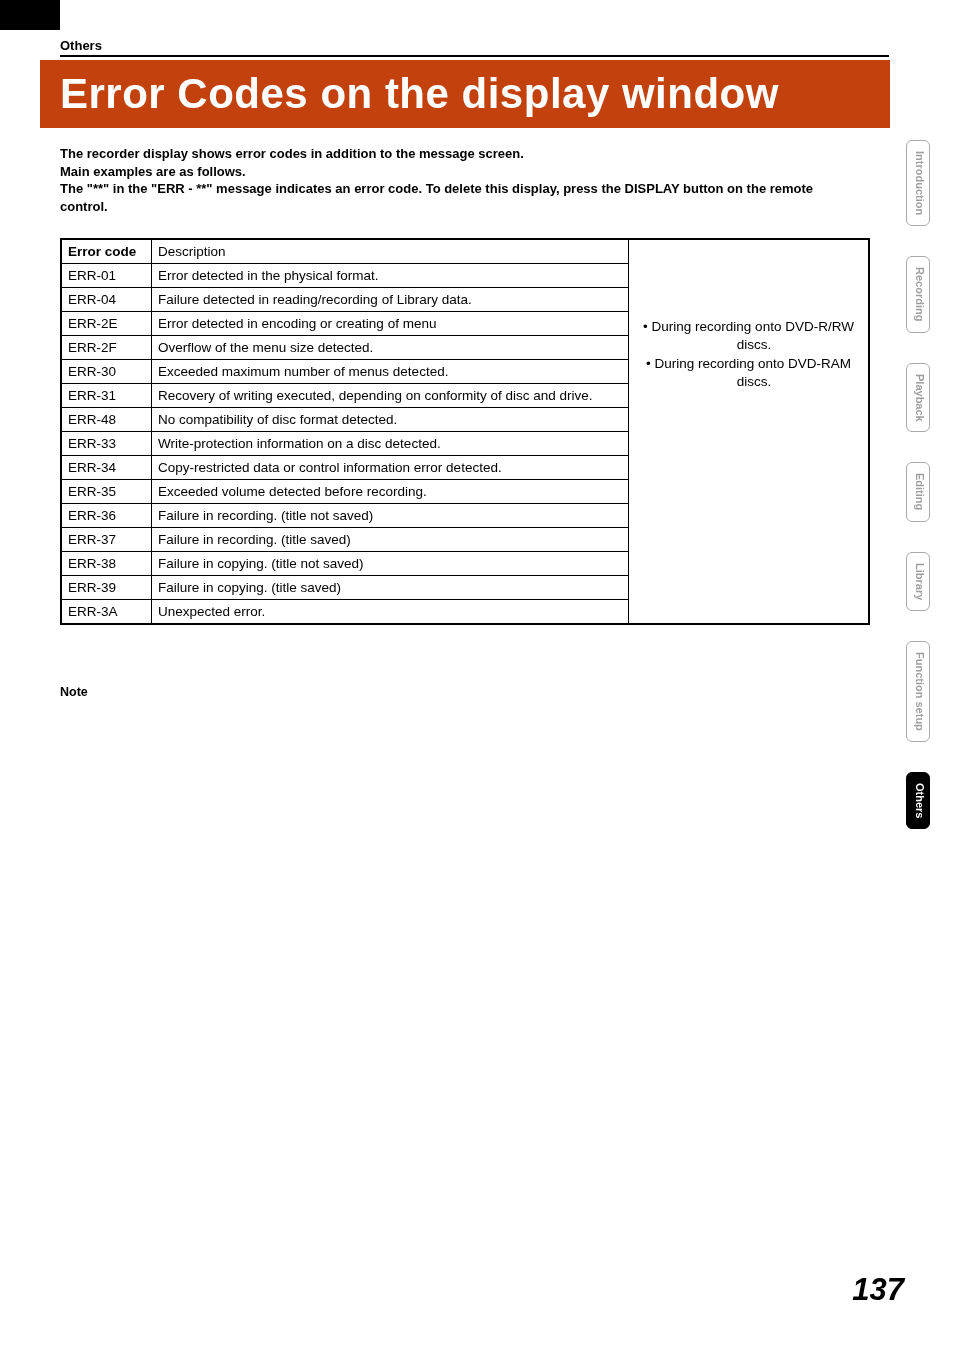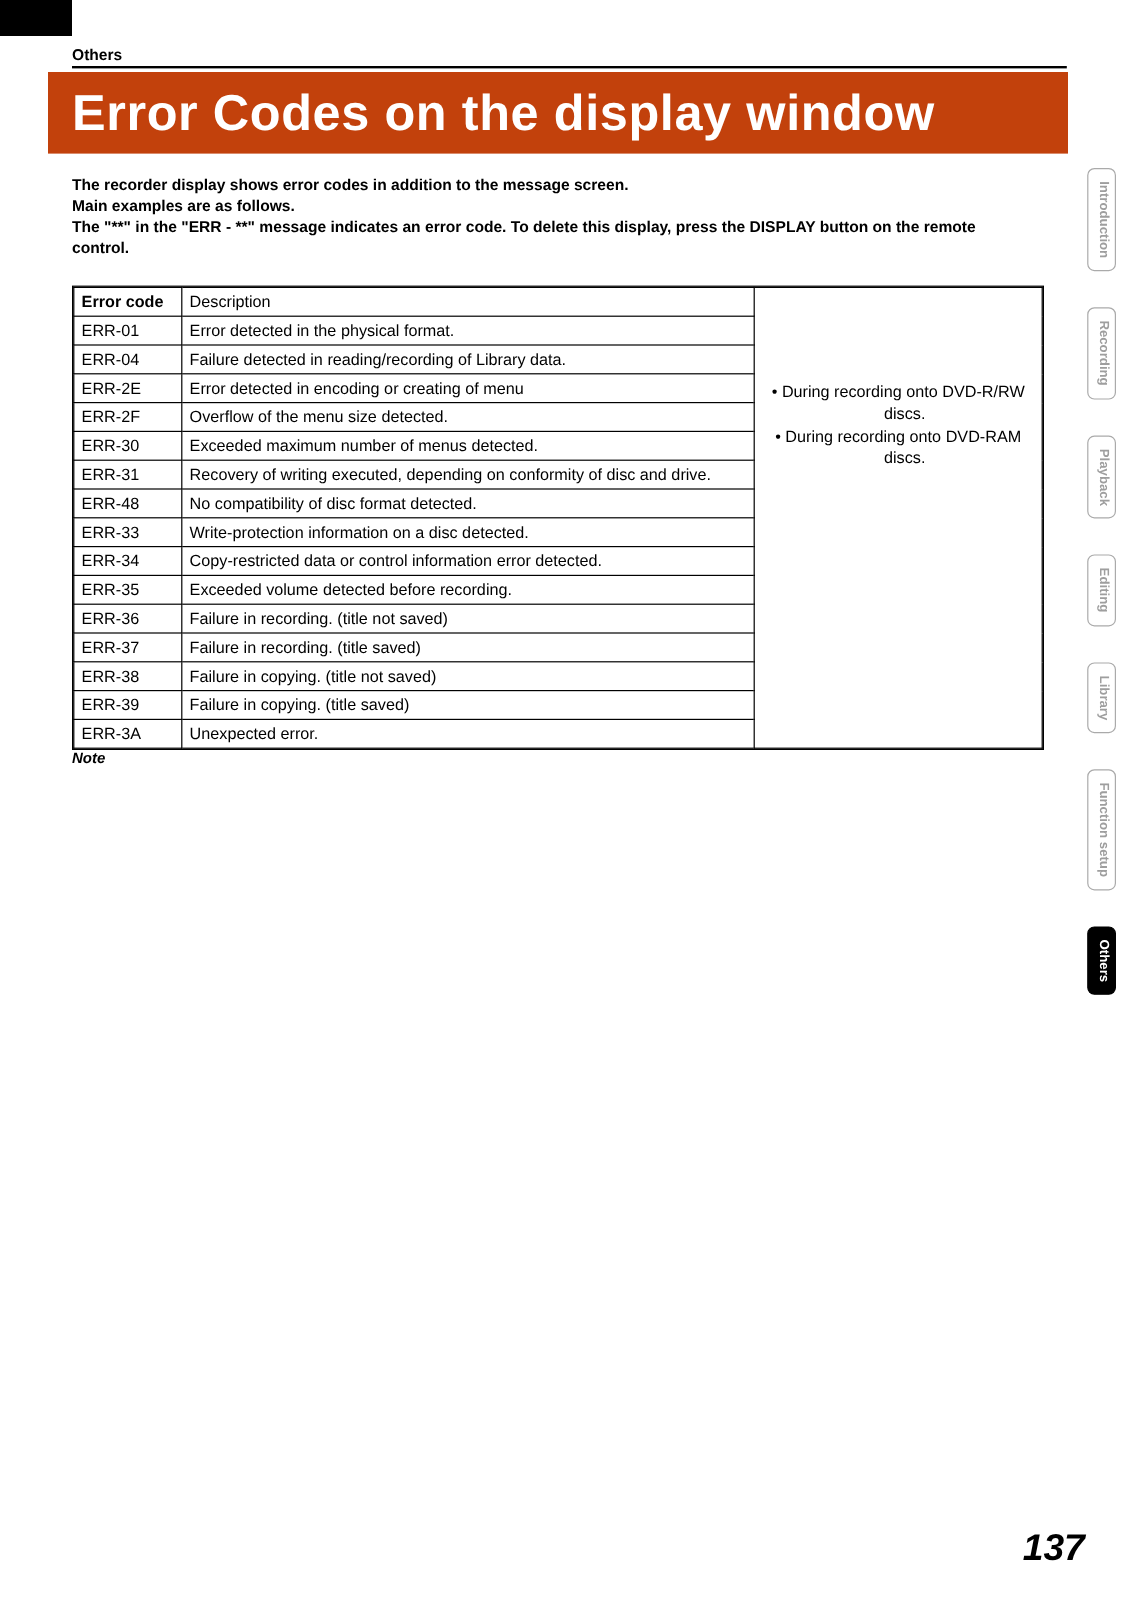--- a/index.html
+++ b/index.html
@@ -19,21 +19,21 @@
 
   .table-wrap { position: absolute; left: 60px; top: 222px; width: 810px; border: 1px solid #000; margin-top: 16px; }
   table { border-collapse: collapse; width: 100%; font-size: 13.5px; }
   th, td { border: 1px solid #000; padding: 4px 6px; vertical-align: top; text-align: left; font-weight: normal; }
   th.code, td.code { width: 90px; font-weight: normal; }
   th.code { font-weight: bold; }
   td.side { width: 240px; padding: 78px 8px 8px 8px; vertical-align: top; }
   td.side ul { list-style: none; }
   td.side li { text-indent: -0.8em; padding-left: 0.8em; line-height: 1.3; margin-bottom: 2px; text-align: center; }
 
-  .note-wrap { position: absolute; left: 60px; top: 625px; font-size: 12.5px; font-style: italic; }
+  .note-wrap { position: absolute; left: 60px; top: 685px; font-size: 12.5px; }
   .note-label { font-weight: bold; margin-bottom: 2px; }
   .note-body { }
 
   
   .side-tabs { position: absolute; right: 14px; top: 140px; width: 44px; }
   .tab { border: 1px solid #aaa; border-radius: 6px; width: 24px; margin: 0 auto 30px auto;
          writing-mode: vertical-rl; text-orientation: mixed; font-size: 11px; color: #9e9e9e;
          padding: 10px 3px; text-align: center; font-weight: bold; }
   .tab.active { background: #000; color: #fff; border-color: #000; }
 

